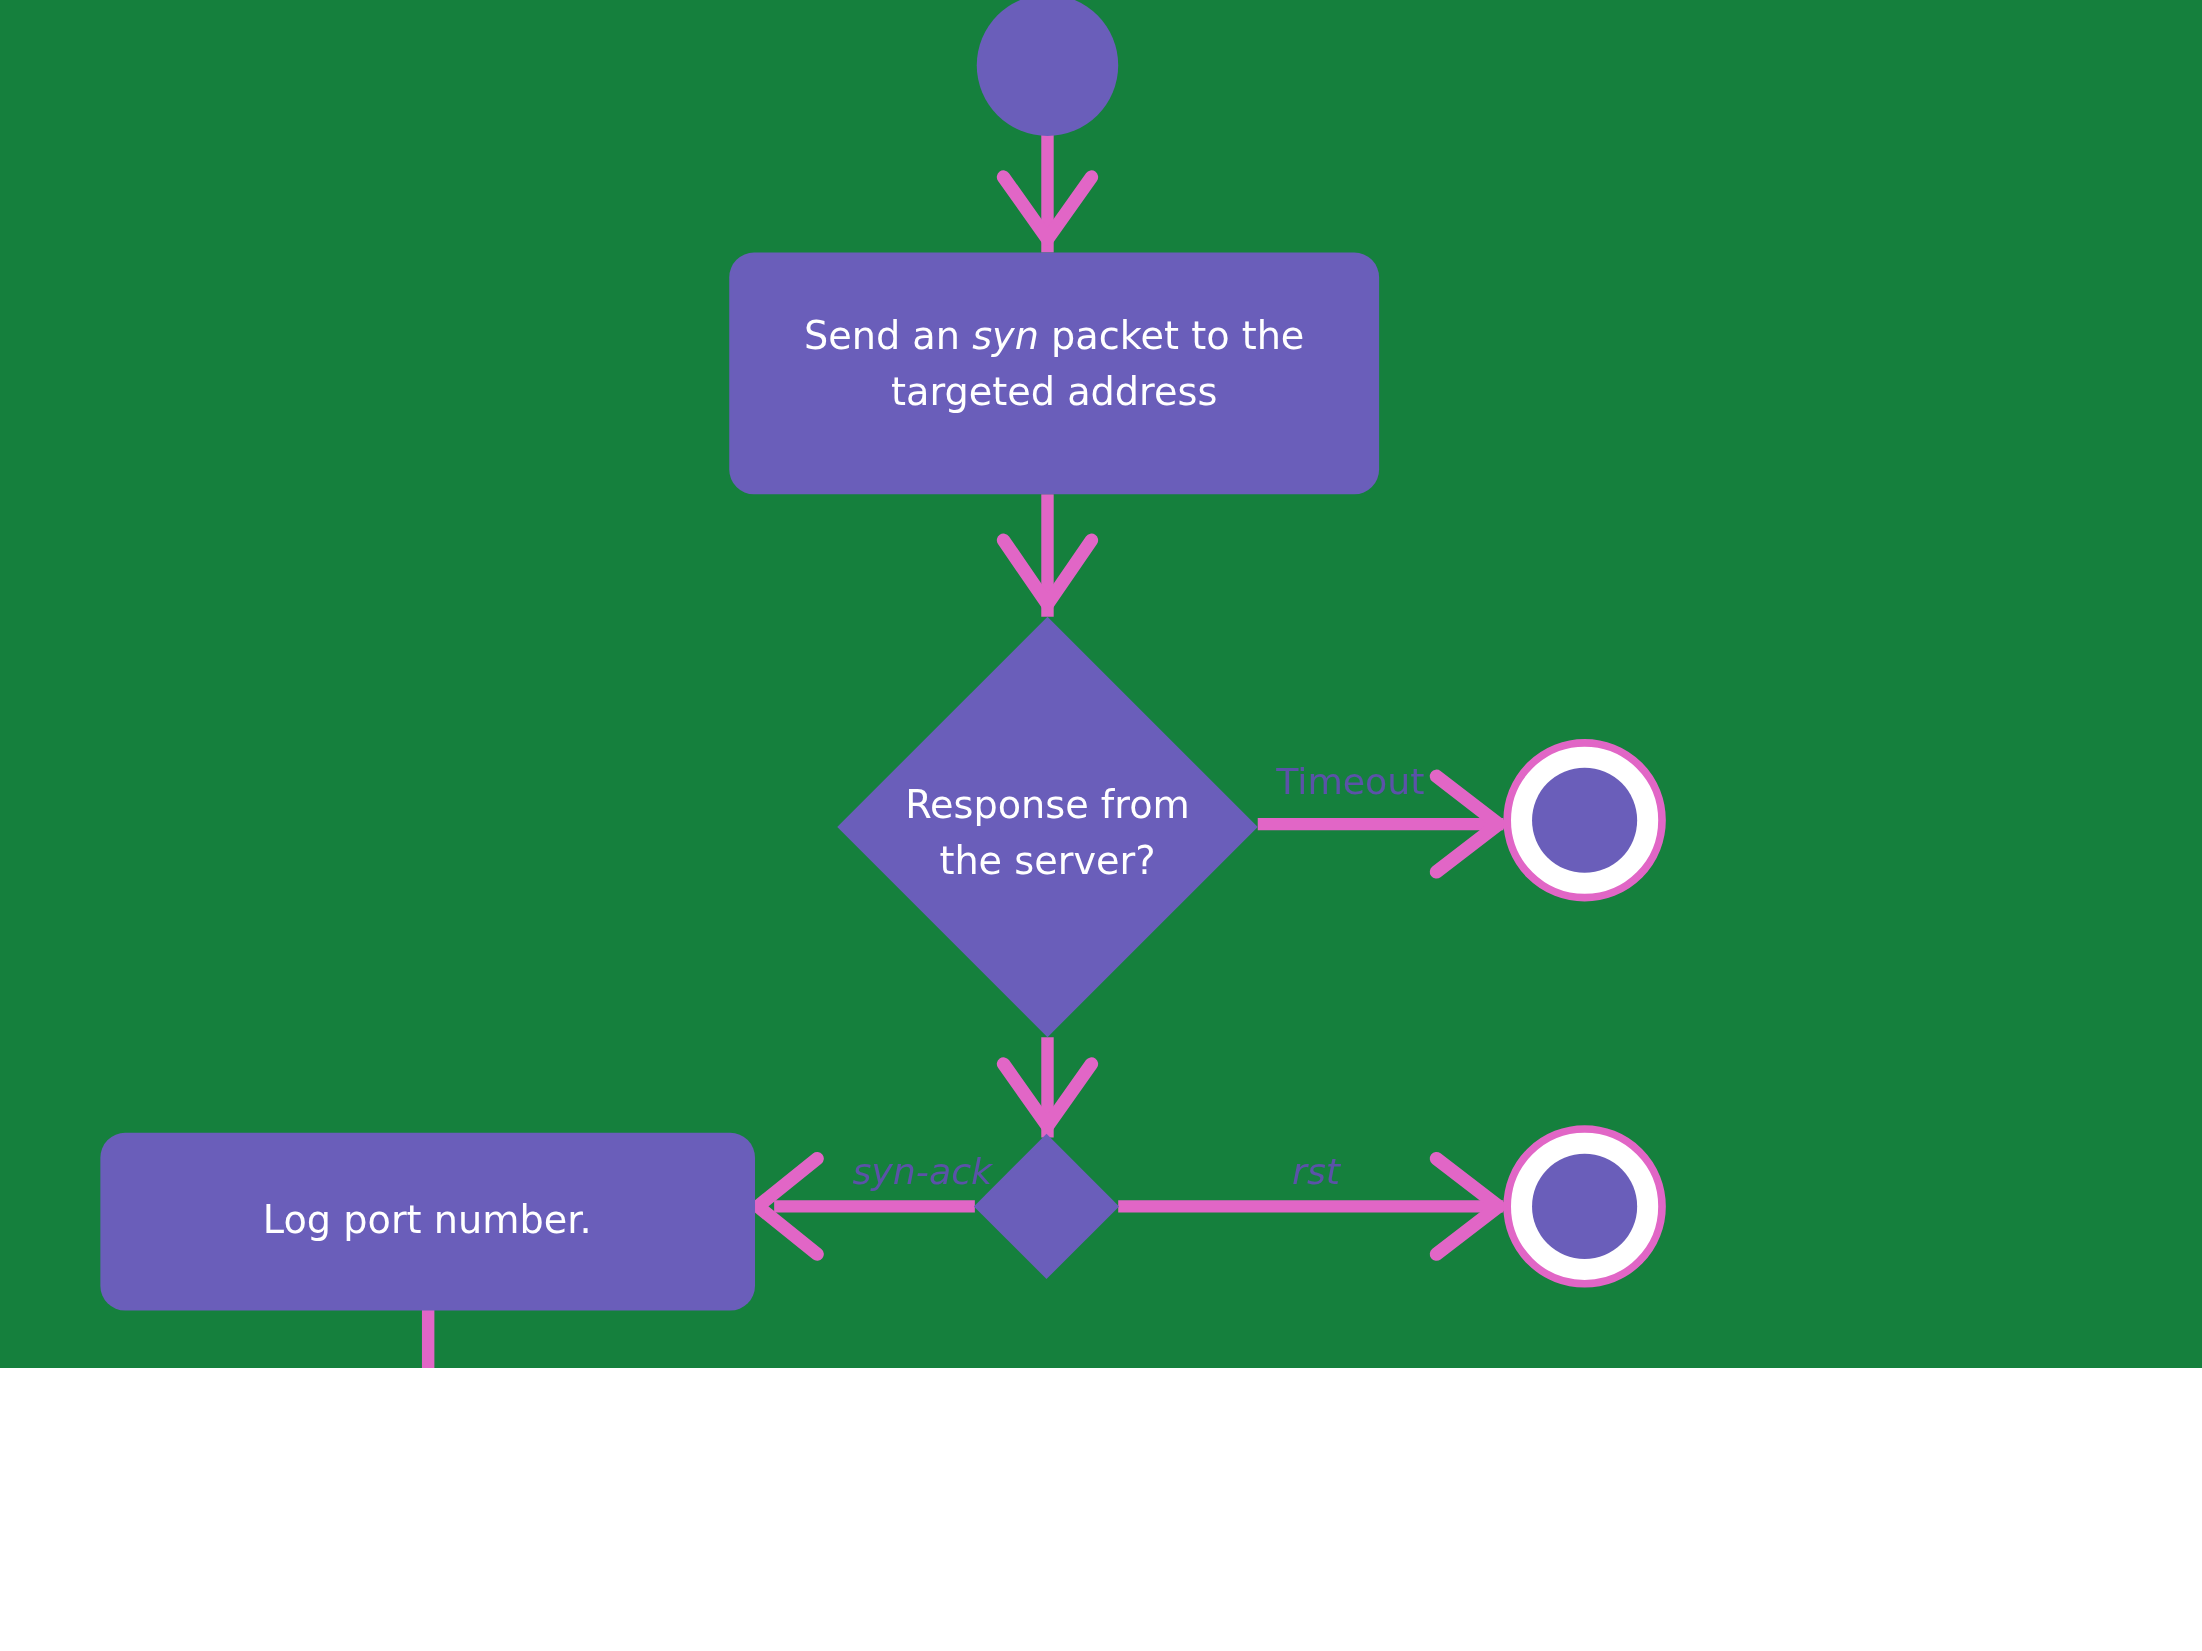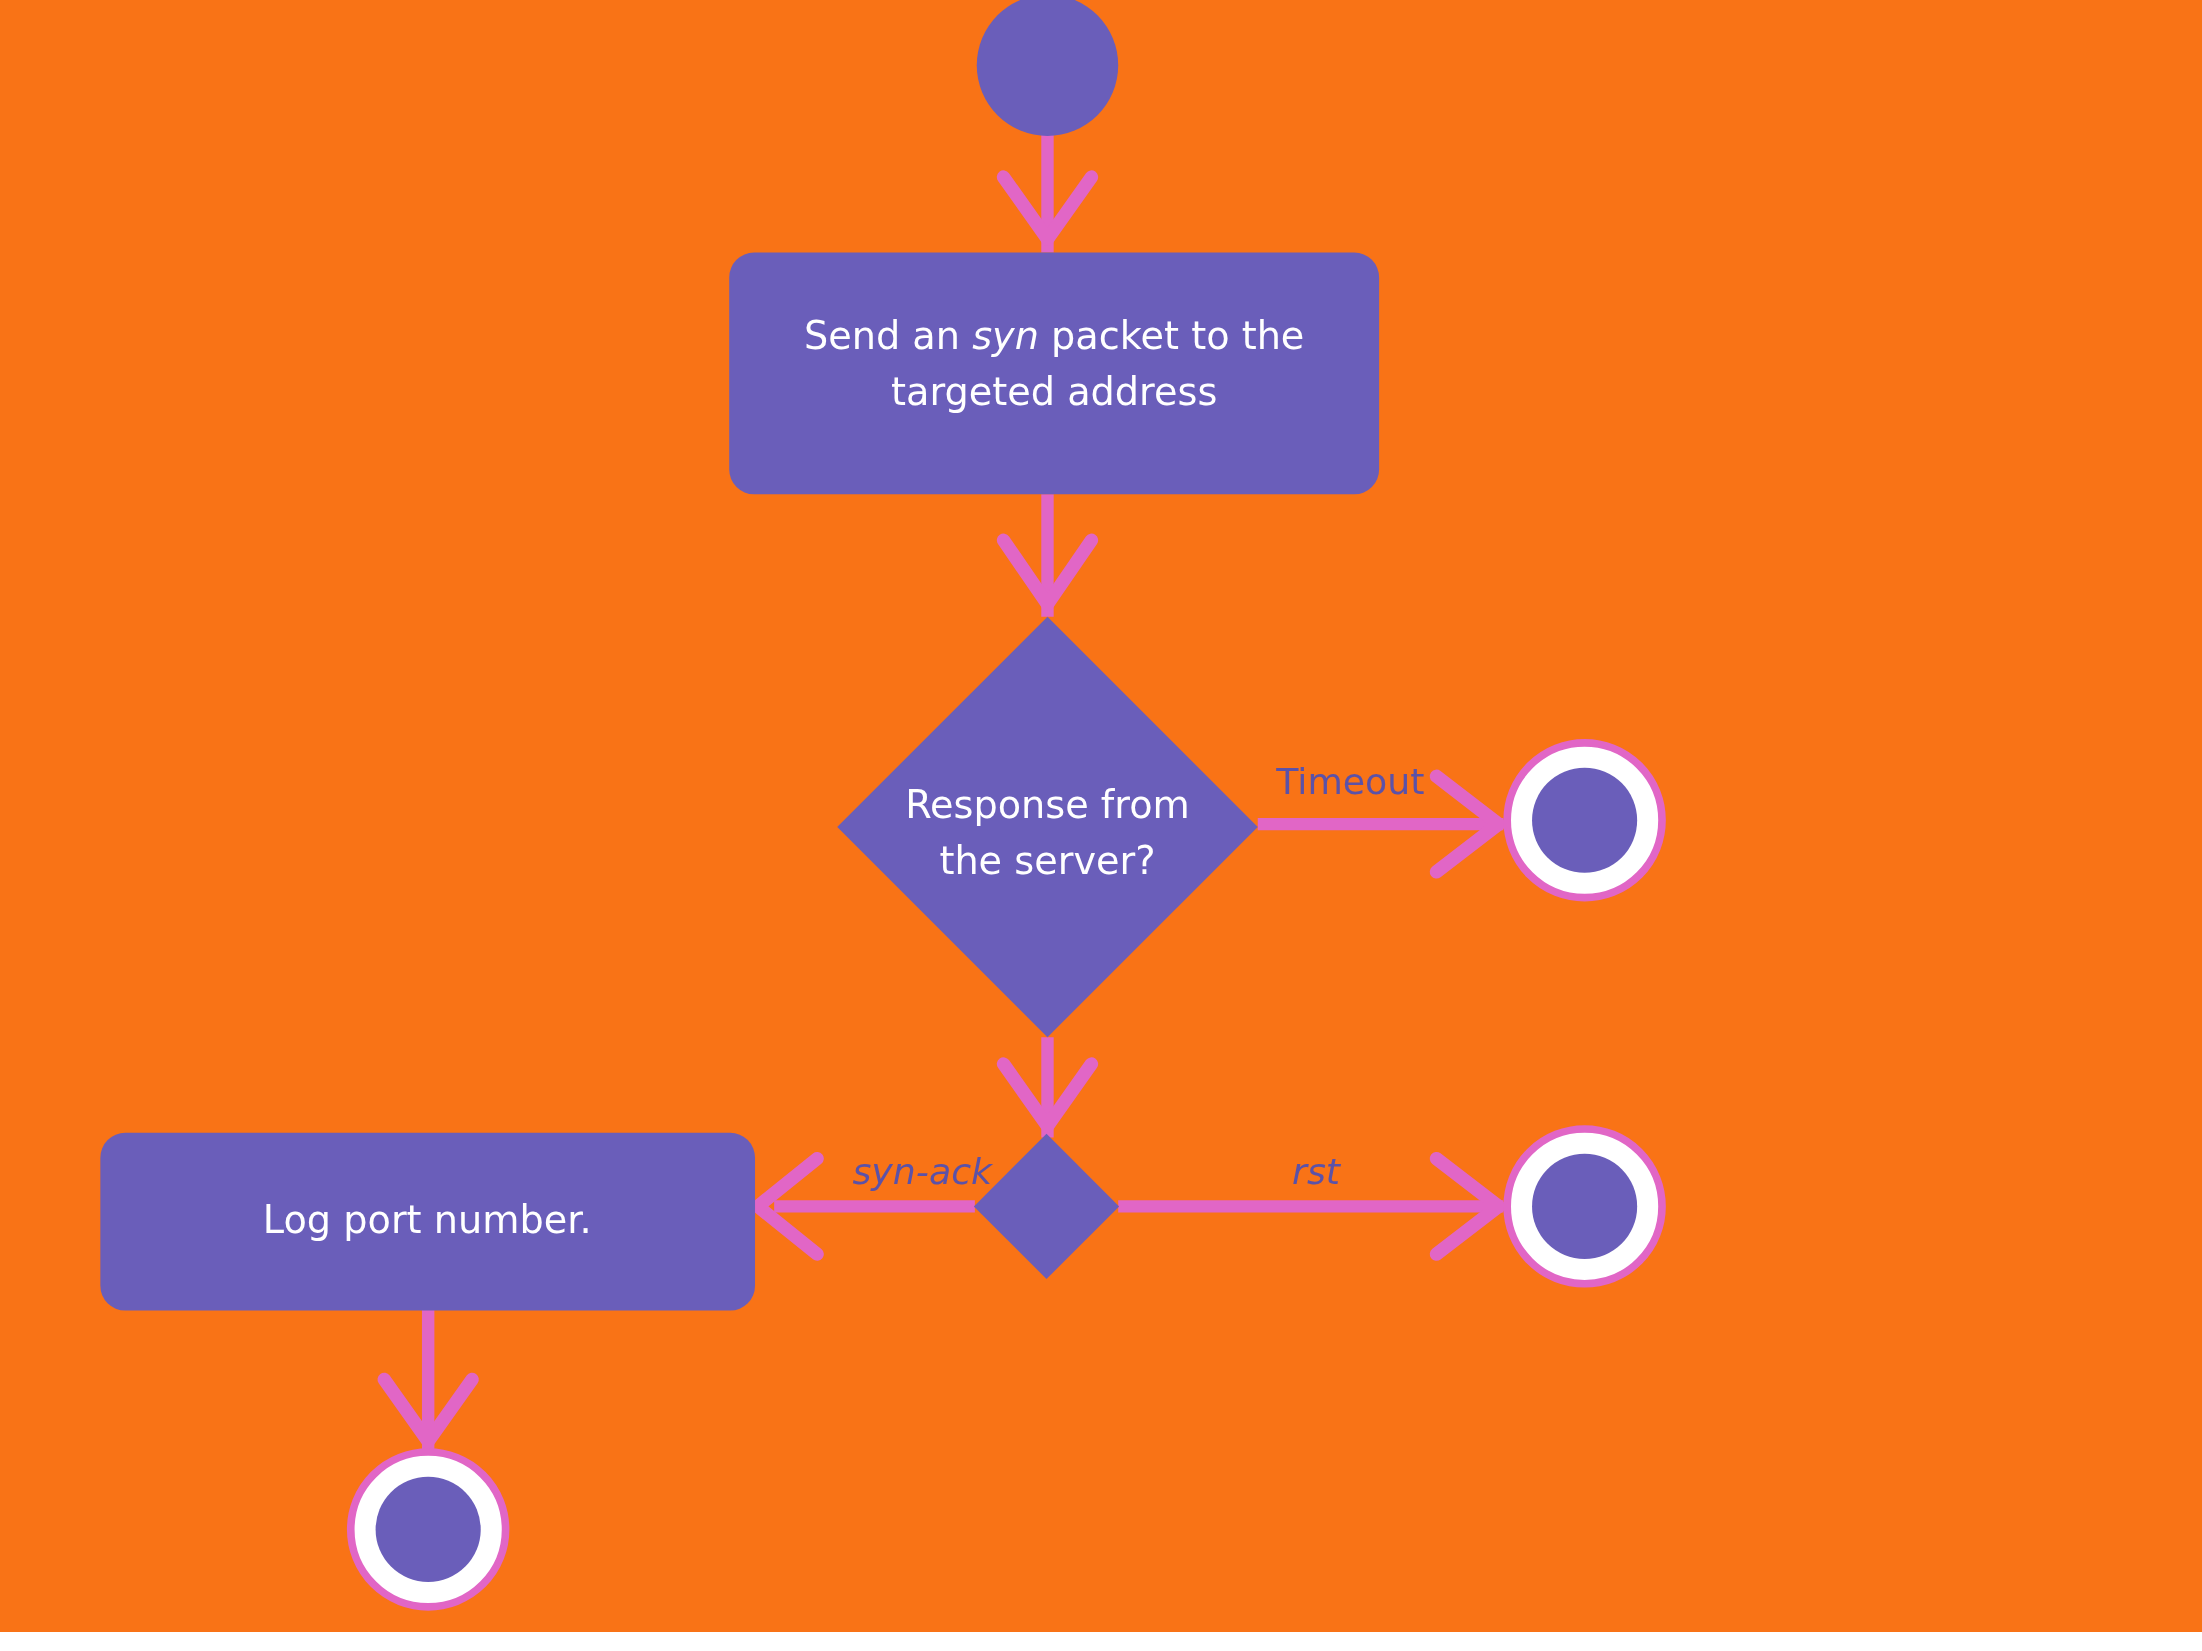--- a/index.html
+++ b/index.html
@@ -7,22 +7,22 @@
     margin: 0;
     padding: 0;
     background: #ffffff;
   }
   body {
     font-family: "DejaVu Sans", "Liberation Sans", sans-serif;
   }
   #canvas {
     position: relative;
     width: 2202px;
-    height: 1632px;
-    background: #f97316;
+    height: 1368px;
+    background: #15803d;
     overflow: hidden;
   }
   #diagram-svg {
     position: absolute;
     left: 0;
     top: 0;
     width: 2202px;
     height: 1652px;
   }
   .node-text {

